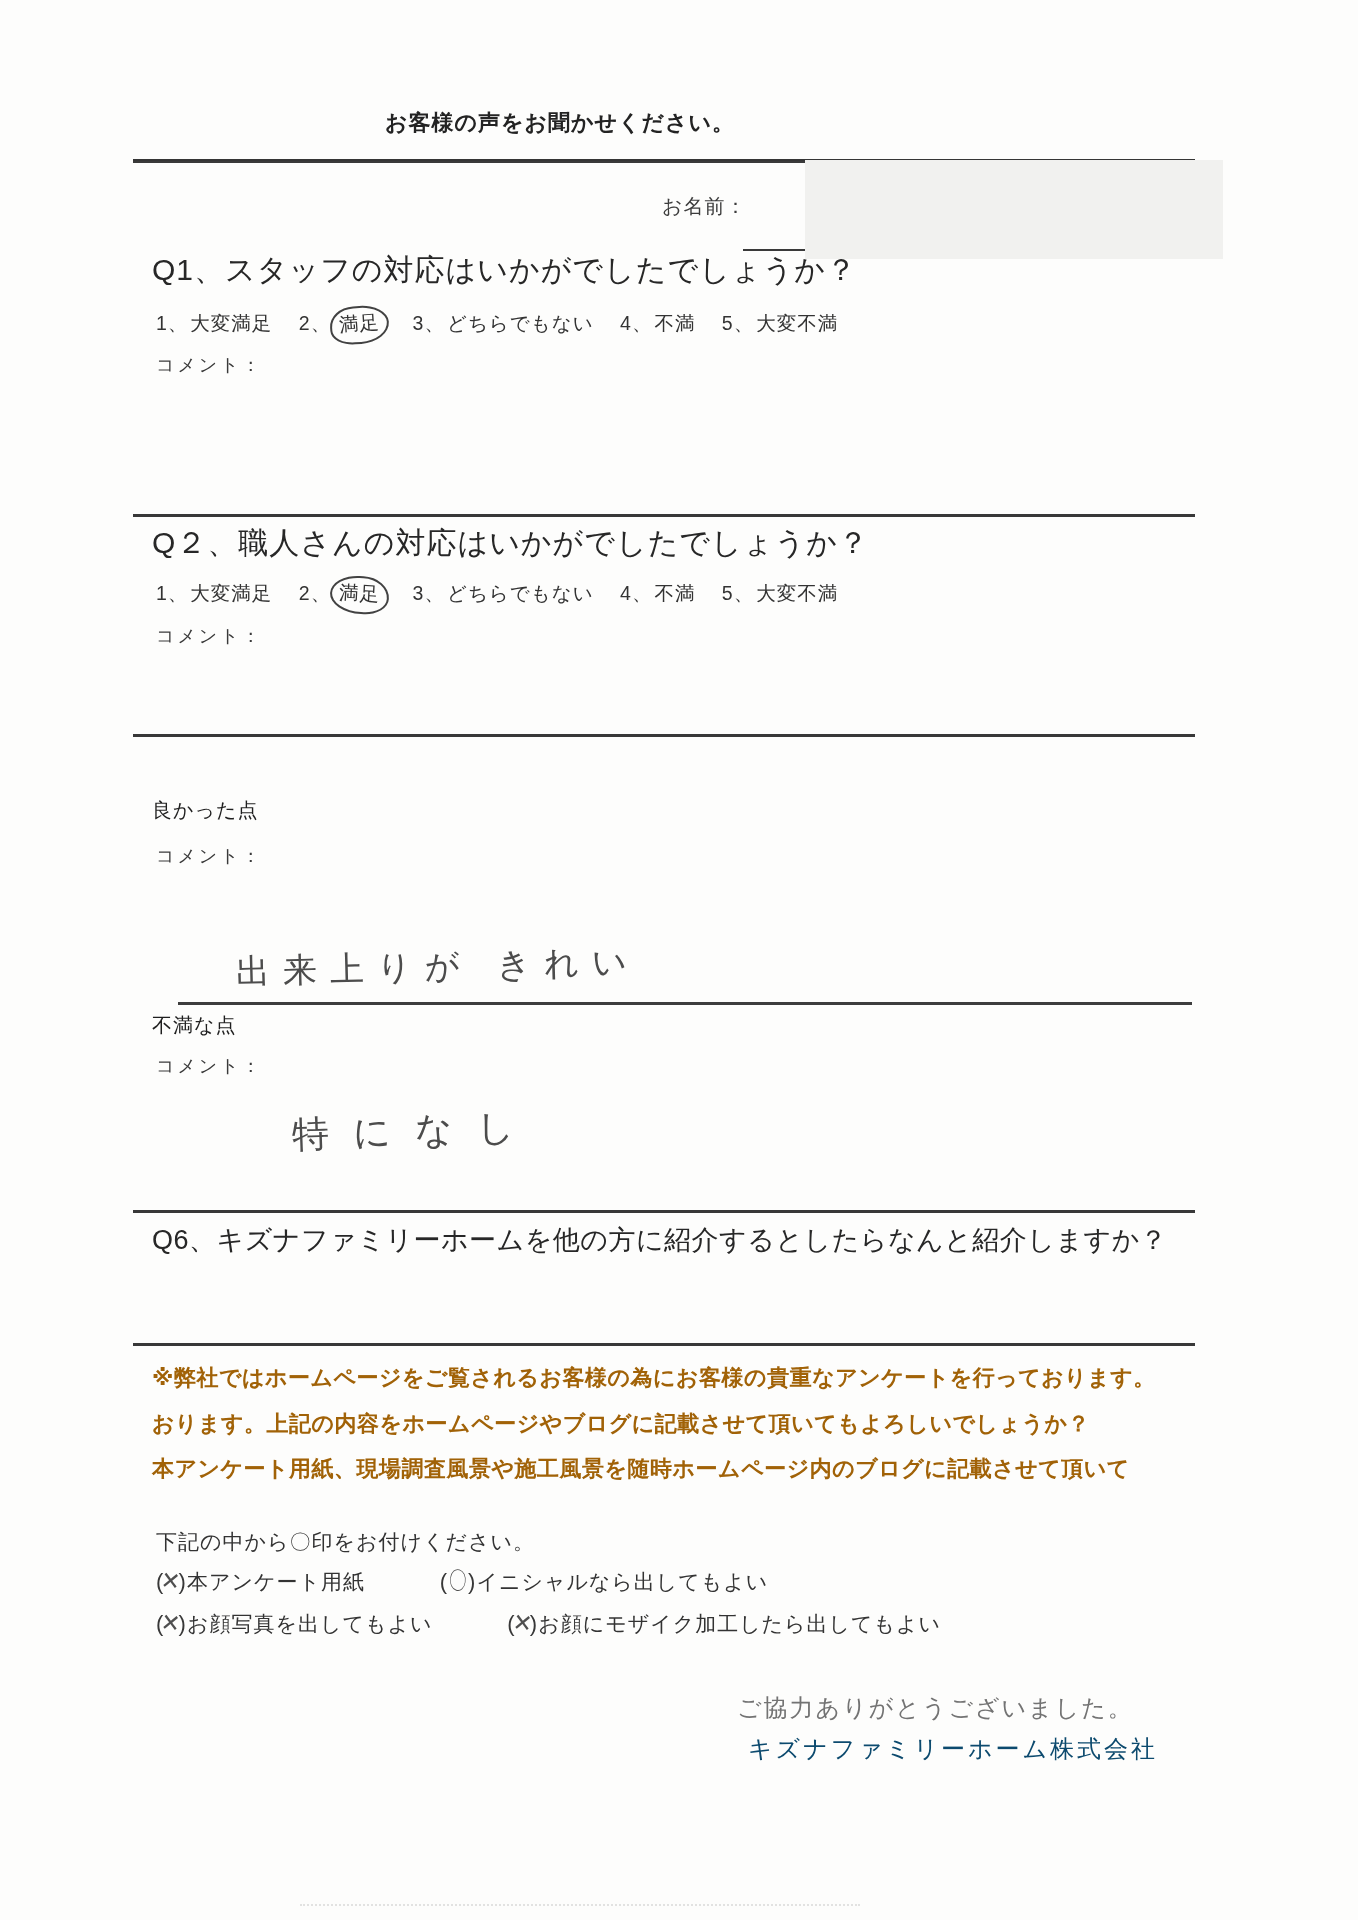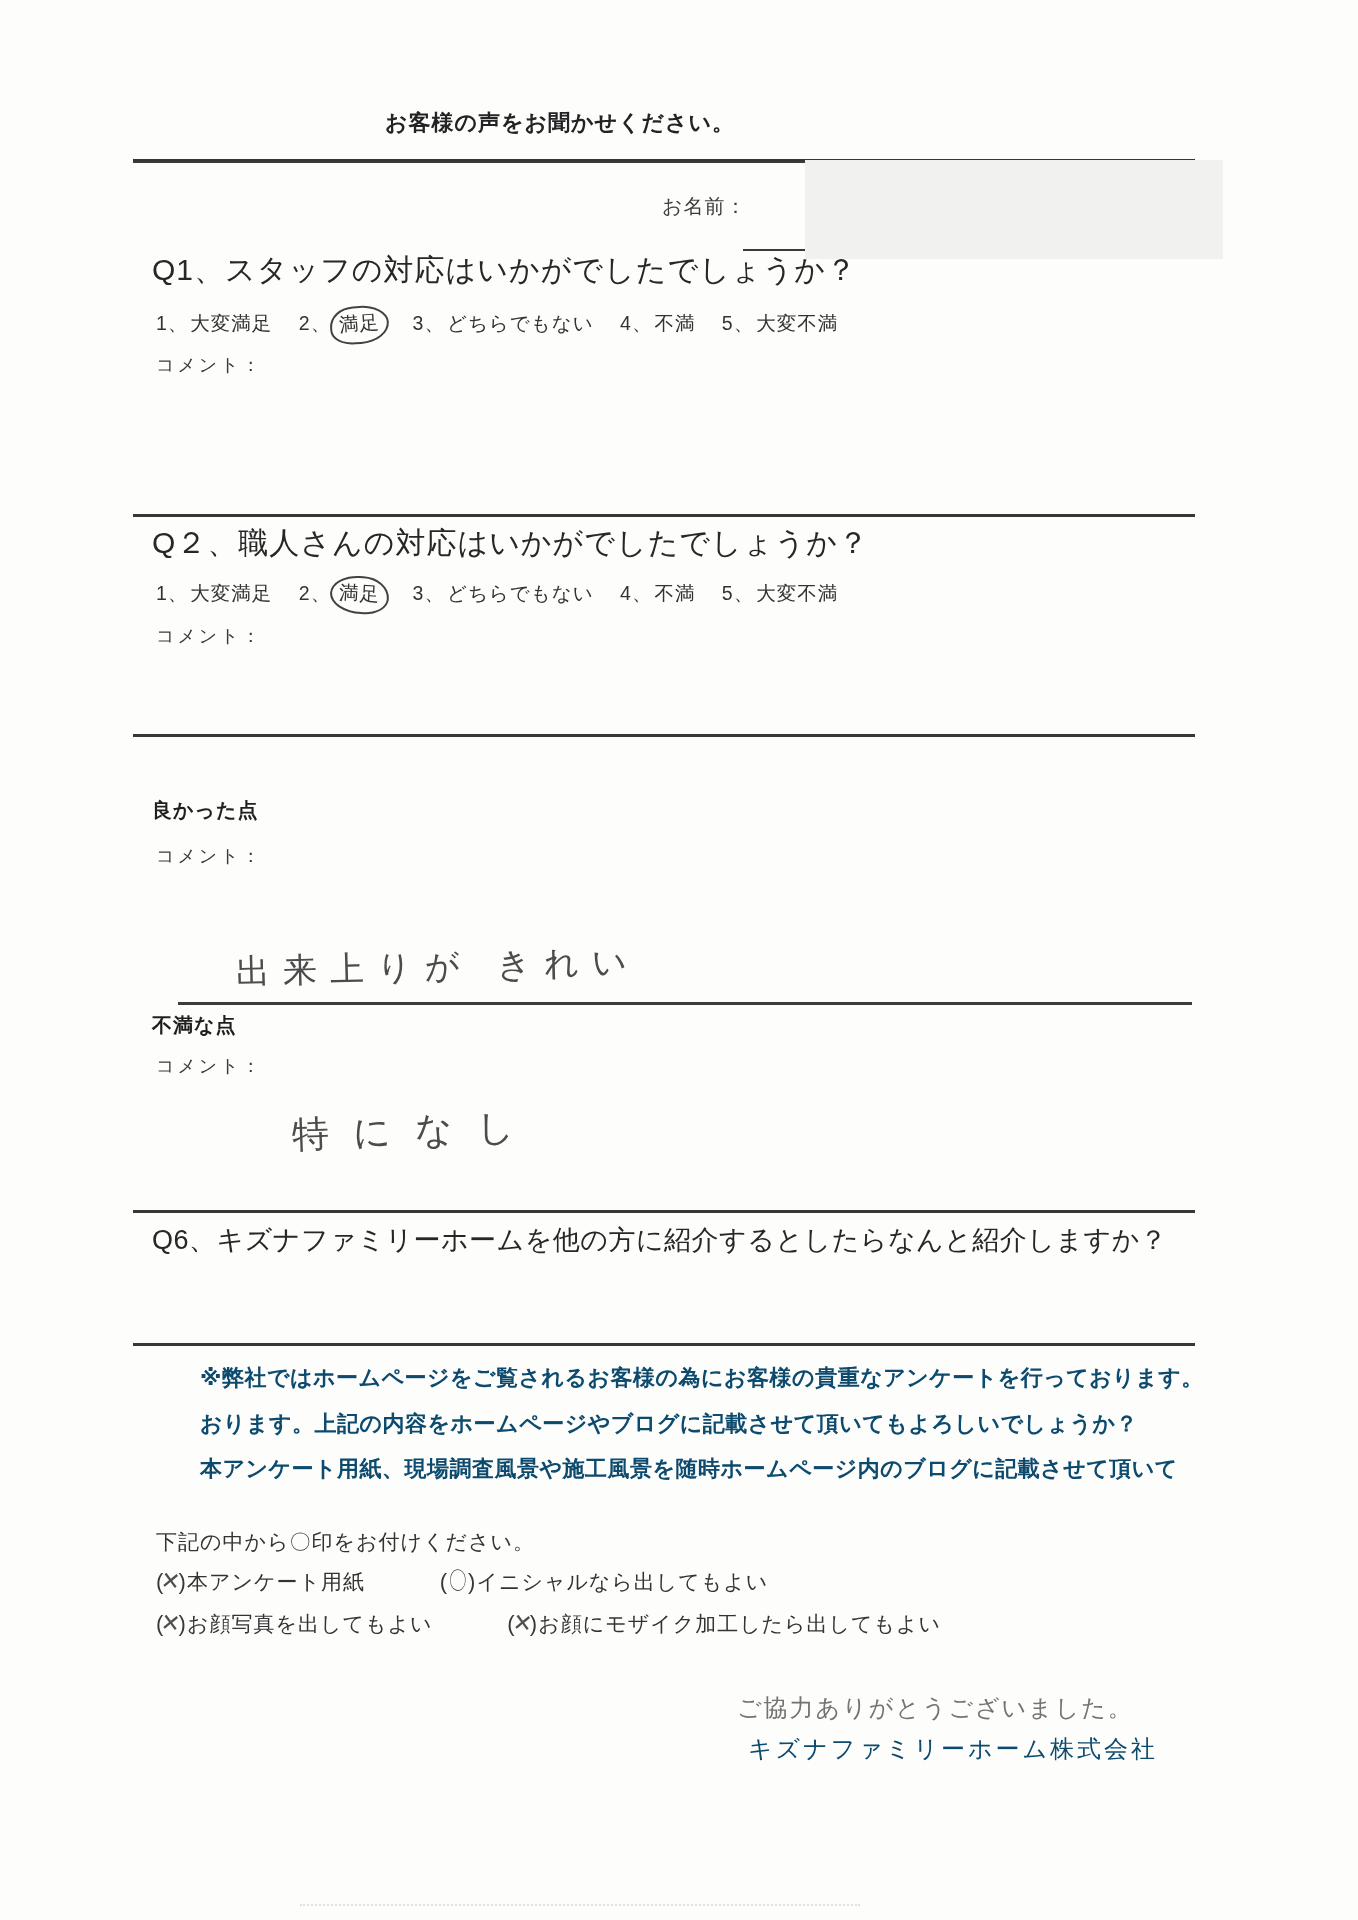--- a/index.html
+++ b/index.html
@@ -87,21 +87,21 @@
     background: #383838;
   }
   .rule-1 { top: 514px; }
   .rule-2 { top: 734px; }
   .rule-3 { top: 1210px; }
   .rule-4 { top: 1343px; }
 
   
   .sub-label {
     left: 152px;
-    font-size: 20px; font-weight: bold; color: #1f1f1f;
+    font-size: 20px; font-weight: normal; color: #1f1f1f;
     letter-spacing: 1px;
   }
   .good-label { top: 797px; }
   .bad-label  { top: 1012px; }
 
   
   .hand { color: #4c4c4c; font-family: "DejaVu Sans", sans-serif; }
   .hw1 {
     top: 944px; left: 236px;
     font-size: 34px; letter-spacing: 13px;
@@ -112,24 +112,23 @@
   .hw2 {
     top: 1106px; left: 292px;
     font-size: 37px; letter-spacing: 24px;
     transform: rotate(-2deg);
     white-space: nowrap;
   }
 
   
   .notice {
     top: 1355px; left: 152px; width: 1060px;
-    font-size: 22px; font-weight: bold; color: #0c4a6e;
+    font-size: 22px; font-weight: bold; color: #a16207;
     letter-spacing: 0.5px; line-height: 45.5px;
     white-space: nowrap;
-    margin-left: 48px;
   }
 
   
   .instruction { top: 1528px; left: 156px; font-size: 21px; color: #333; letter-spacing: 1px; }
   .consent-row { left: 156px; font-size: 21px; color: #333; letter-spacing: 1px; white-space: nowrap; }
   .consent-row-1 { top: 1564px; }
   .consent-row-2 { top: 1610px; }
   .citem-gap { margin-left: 68px; }
   .paren { font-size: 22px; color: #383838; }
   .mark {

